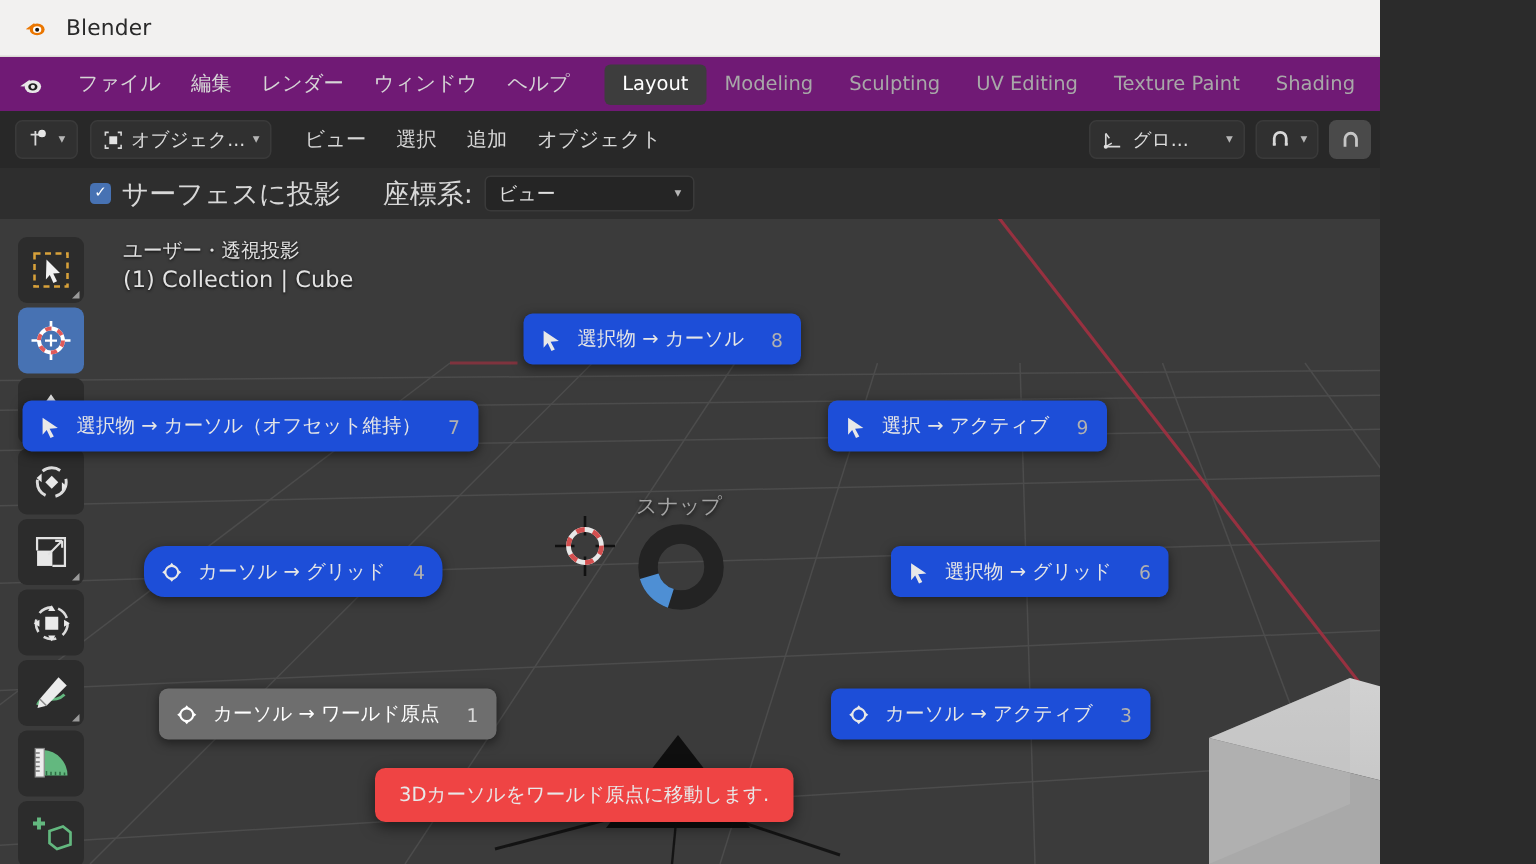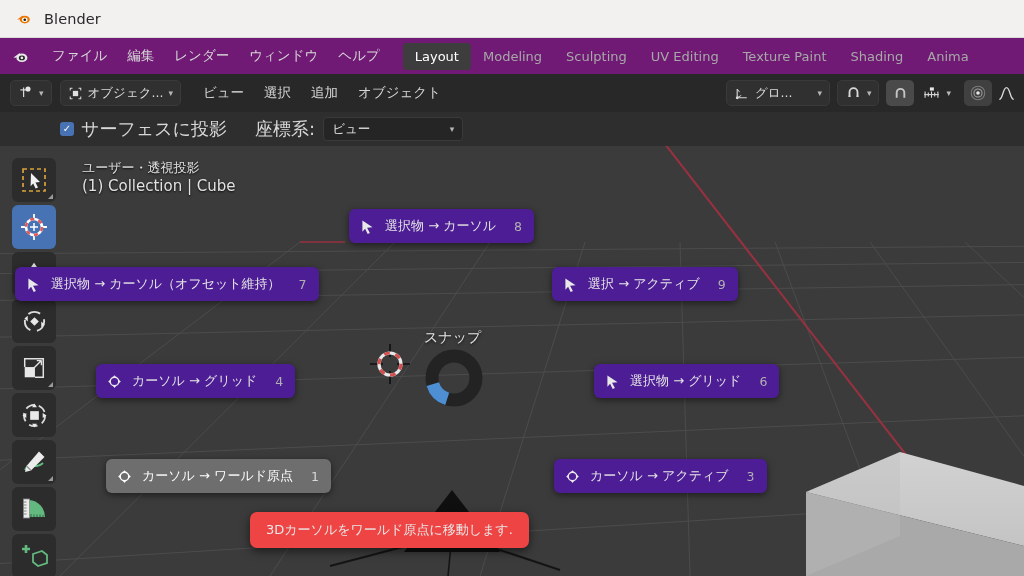--- a/index.html
+++ b/index.html
@@ -2,21 +2,21 @@
 <html><head>
 <meta charset="utf-8">
 <style>
   * { box-sizing: border-box; margin: 0; padding: 0; }
   html, body {
     width: 1024px; height: 576px;
     overflow: hidden;
     font-family: "DejaVu Sans", "Liberation Sans", sans-serif;
     background: #2b2b2b;
   }
-  #app { position: relative; width: 1024px; height: 576px; overflow: hidden; }
+  #app { position: relative; width: 920px; height: 576px; overflow: hidden; }
 
   
   .titlebar {
     position: absolute; left: 0; top: 0; width: 1024px; height: 38px;
     background: #f2f1f0;
     display: flex; align-items: center; padding-left: 14px;
     border-bottom: 1px solid #dcdad5;
   }
   .titlebar .app-title {
     font-size: 14.5px; color: #2a2a2a; margin-left: 11px; letter-spacing: .1px;
@@ -107,34 +107,34 @@
   .ltool .corner {
     position: absolute; right: 3px; bottom: 3px;
     width: 0; height: 0; border-left: 5px solid transparent; border-bottom: 5px solid #9a9a9a;
   }
 
   
   .pie-item {
     position: absolute;
     display: flex; align-items: center;
     height: 34px; border-radius: 6px;
-    background: #4c1d95;
+    background: #1d4ed8;
     padding: 0 12px 0 10px;
     box-shadow: 0 2px 7px rgba(0,0,0,.5);
     white-space: nowrap;
   }
   .pie-item.hl { background: #6e6e6e; }
   .pie-ico { width: 17px; height: 17px; margin-right: 9px; flex: 0 0 auto; }
   .pie-label { color: #e6e6e6; font-size: 13px; }
   .pie-item.hl .pie-label { color: #ffffff; }
   .pie-key { color: #b0b0b0; font-size: 12.5px; margin-left: 18px; }
   .pie-item.hl .pie-key { color: #d8d8d8; }
 
   .pie-center-label {
-    position: absolute; color: #e5e5e5; font-size: 14px;
+    position: absolute; color: #a3a3a3; font-size: 14px;
     text-shadow: 0 1px 3px rgba(0,0,0,.8);
     font-family: Liberation Serif, serif;
   }
 
   .tooltip {
     position: absolute;
     background: #ef4444; border-radius: 7px;
     padding: 9px 16px; color: #e8e8e8; font-size: 13px;
     box-shadow: 0 3px 10px rgba(0,0,0,.55);
     white-space: nowrap;
@@ -436,21 +436,21 @@
     </div>
 
     <div class="pie-item" style="left:552px; top:121px;">
       <svg class="pie-ico" viewBox="0 0 20 20">
         <path d="M4 3 L16 11 L9.5 11.6 L12.8 17.6 L10.2 18.8 L7.2 12.6 L4 16.2 Z" fill="#e8e8e8"></path>
       </svg>
       <span class="pie-label">選択 → アクティブ</span>
       <span class="pie-key">9</span>
     </div>
 
-    <div class="pie-item" style="left:96px; top:218px;">
+    <div class="pie-item" style="left:96px; top:218px;border-radius:14px;">
       <svg class="pie-ico" viewBox="0 0 20 20">
         <circle cx="10" cy="10" r="5" fill="none" stroke="#e8e8e8" stroke-width="1.6"></circle>
         <path d="M10 2.5 L12 5 L8 5 Z M10 17.5 L12 15 L8 15 Z M2.5 10 L5 8 L5 12 Z M17.5 10 L15 8 L15 12 Z" fill="#e8e8e8"></path>
       </svg>
       <span class="pie-label">カーソル → グリッド</span>
       <span class="pie-key">4</span>
     </div>
 
     <div class="pie-item" style="left:594px; top:218px;">
       <svg class="pie-ico" viewBox="0 0 20 20">

